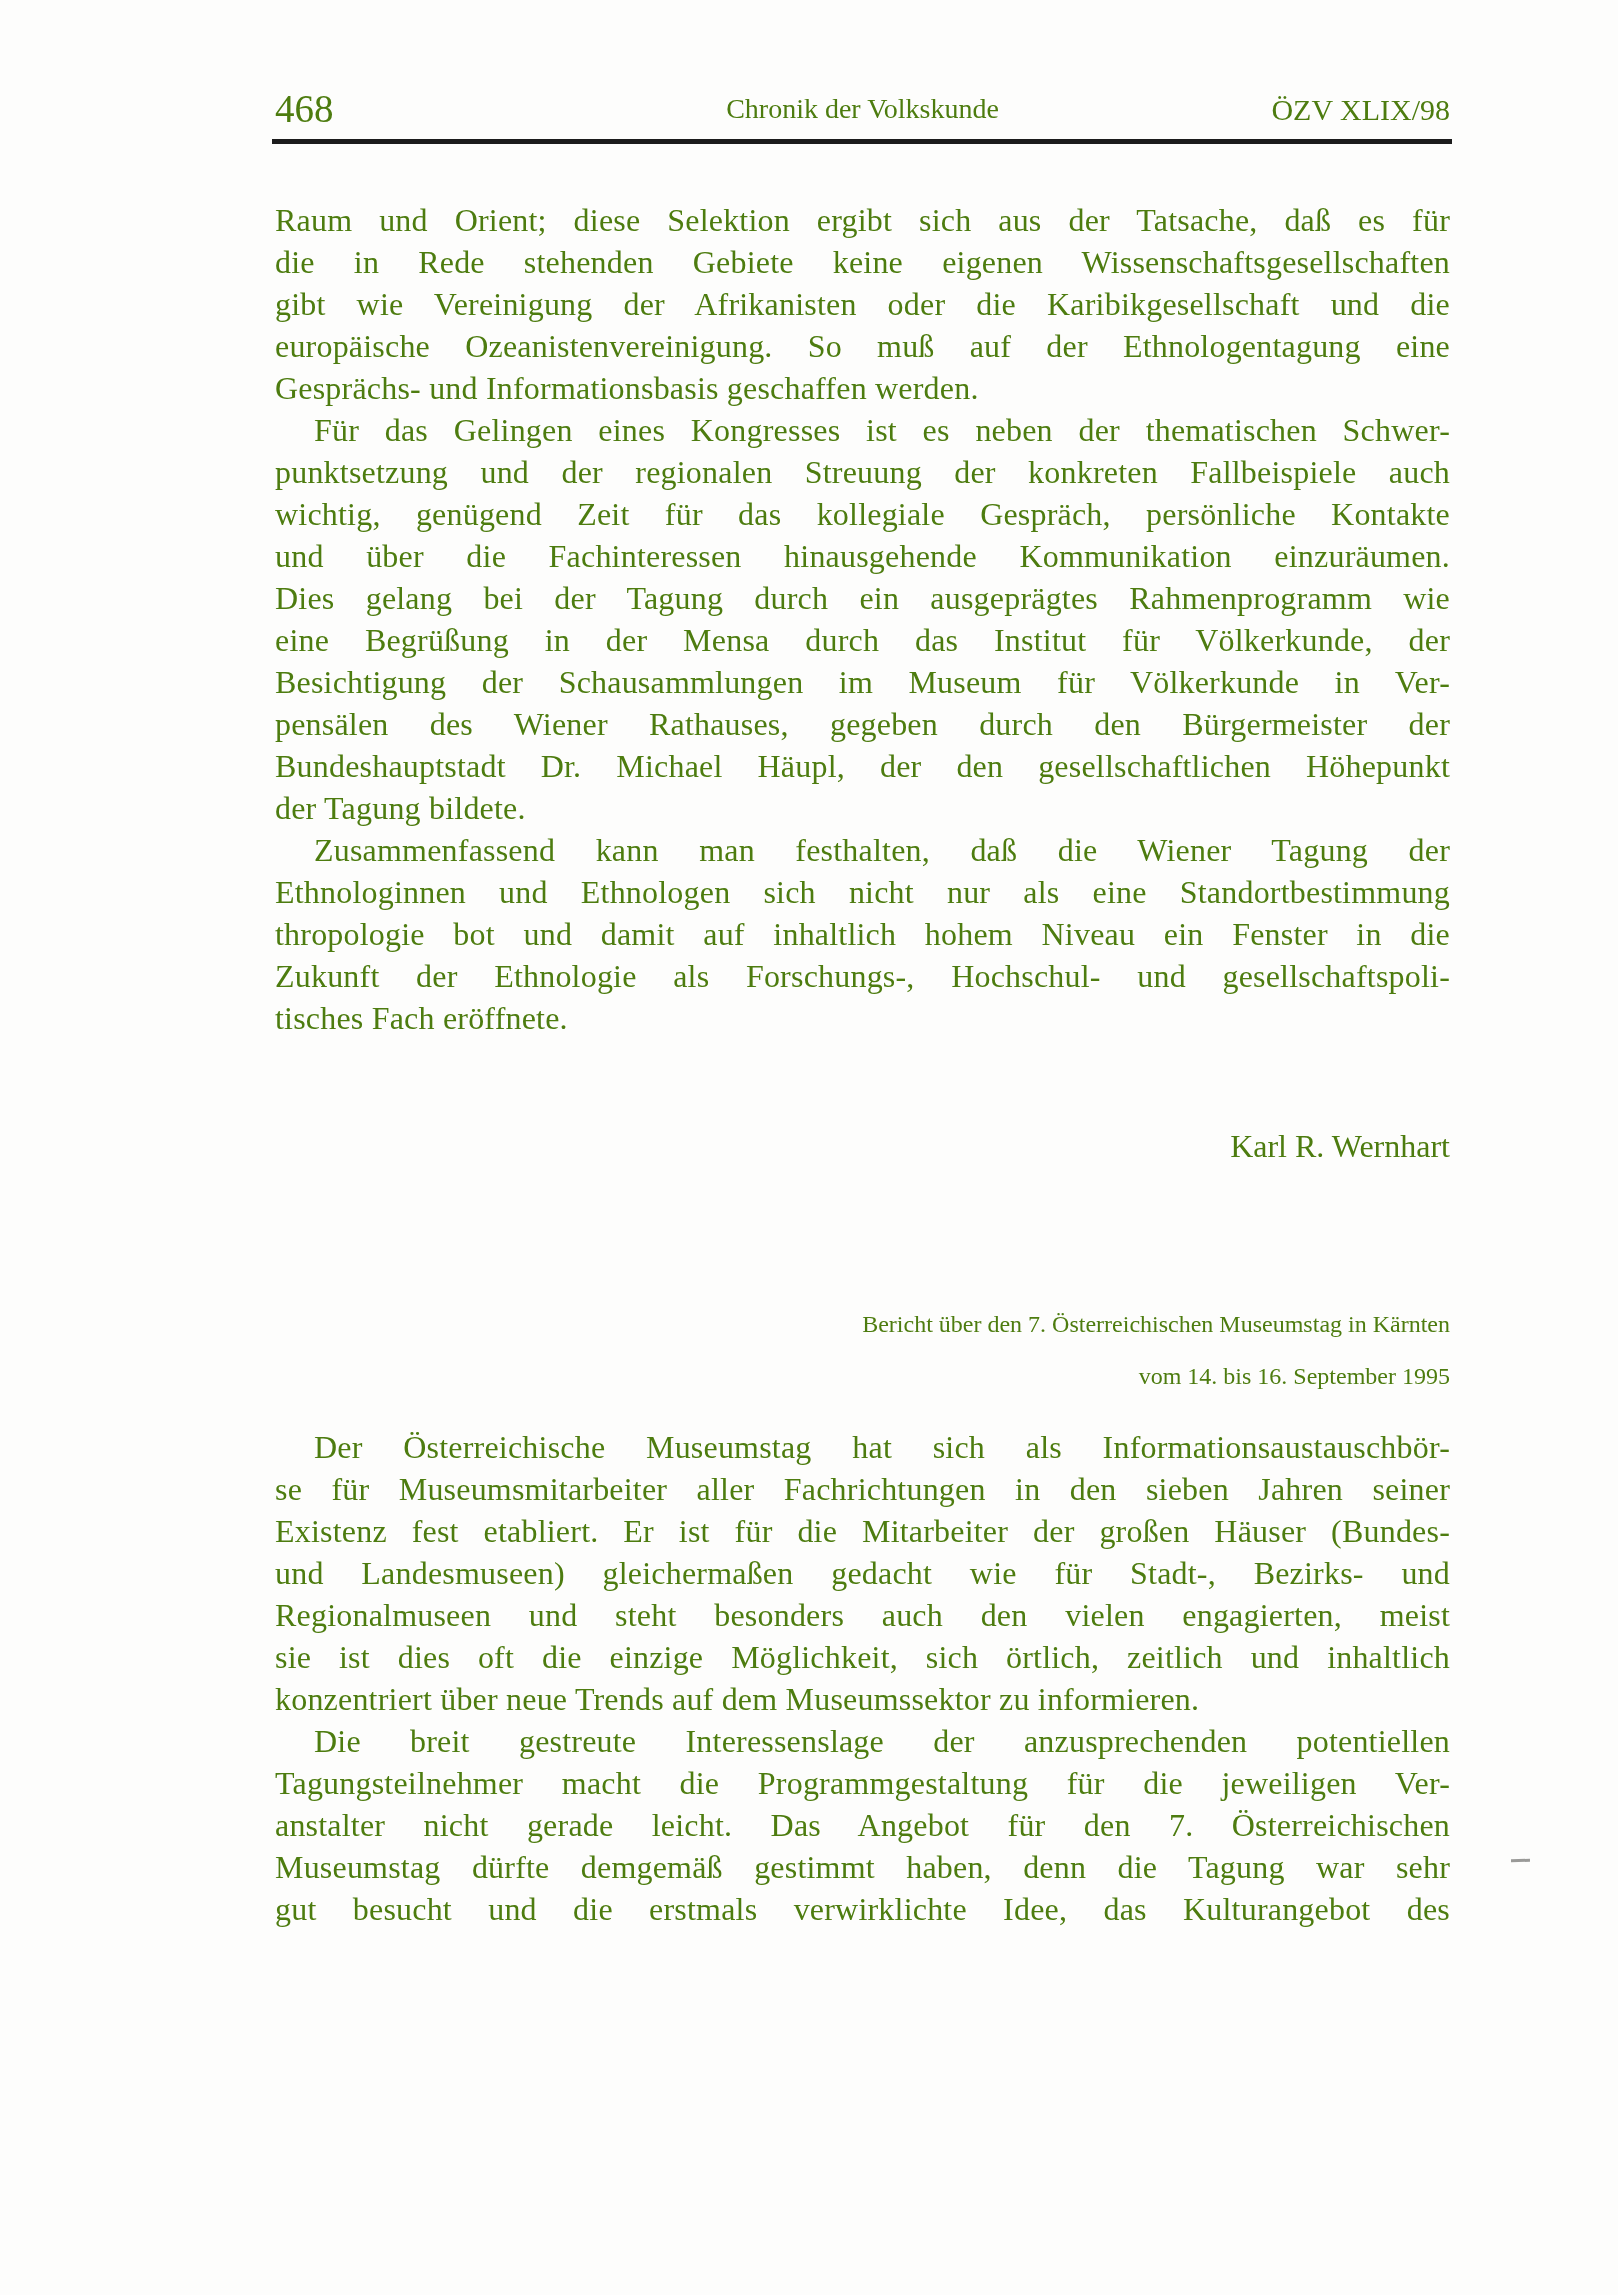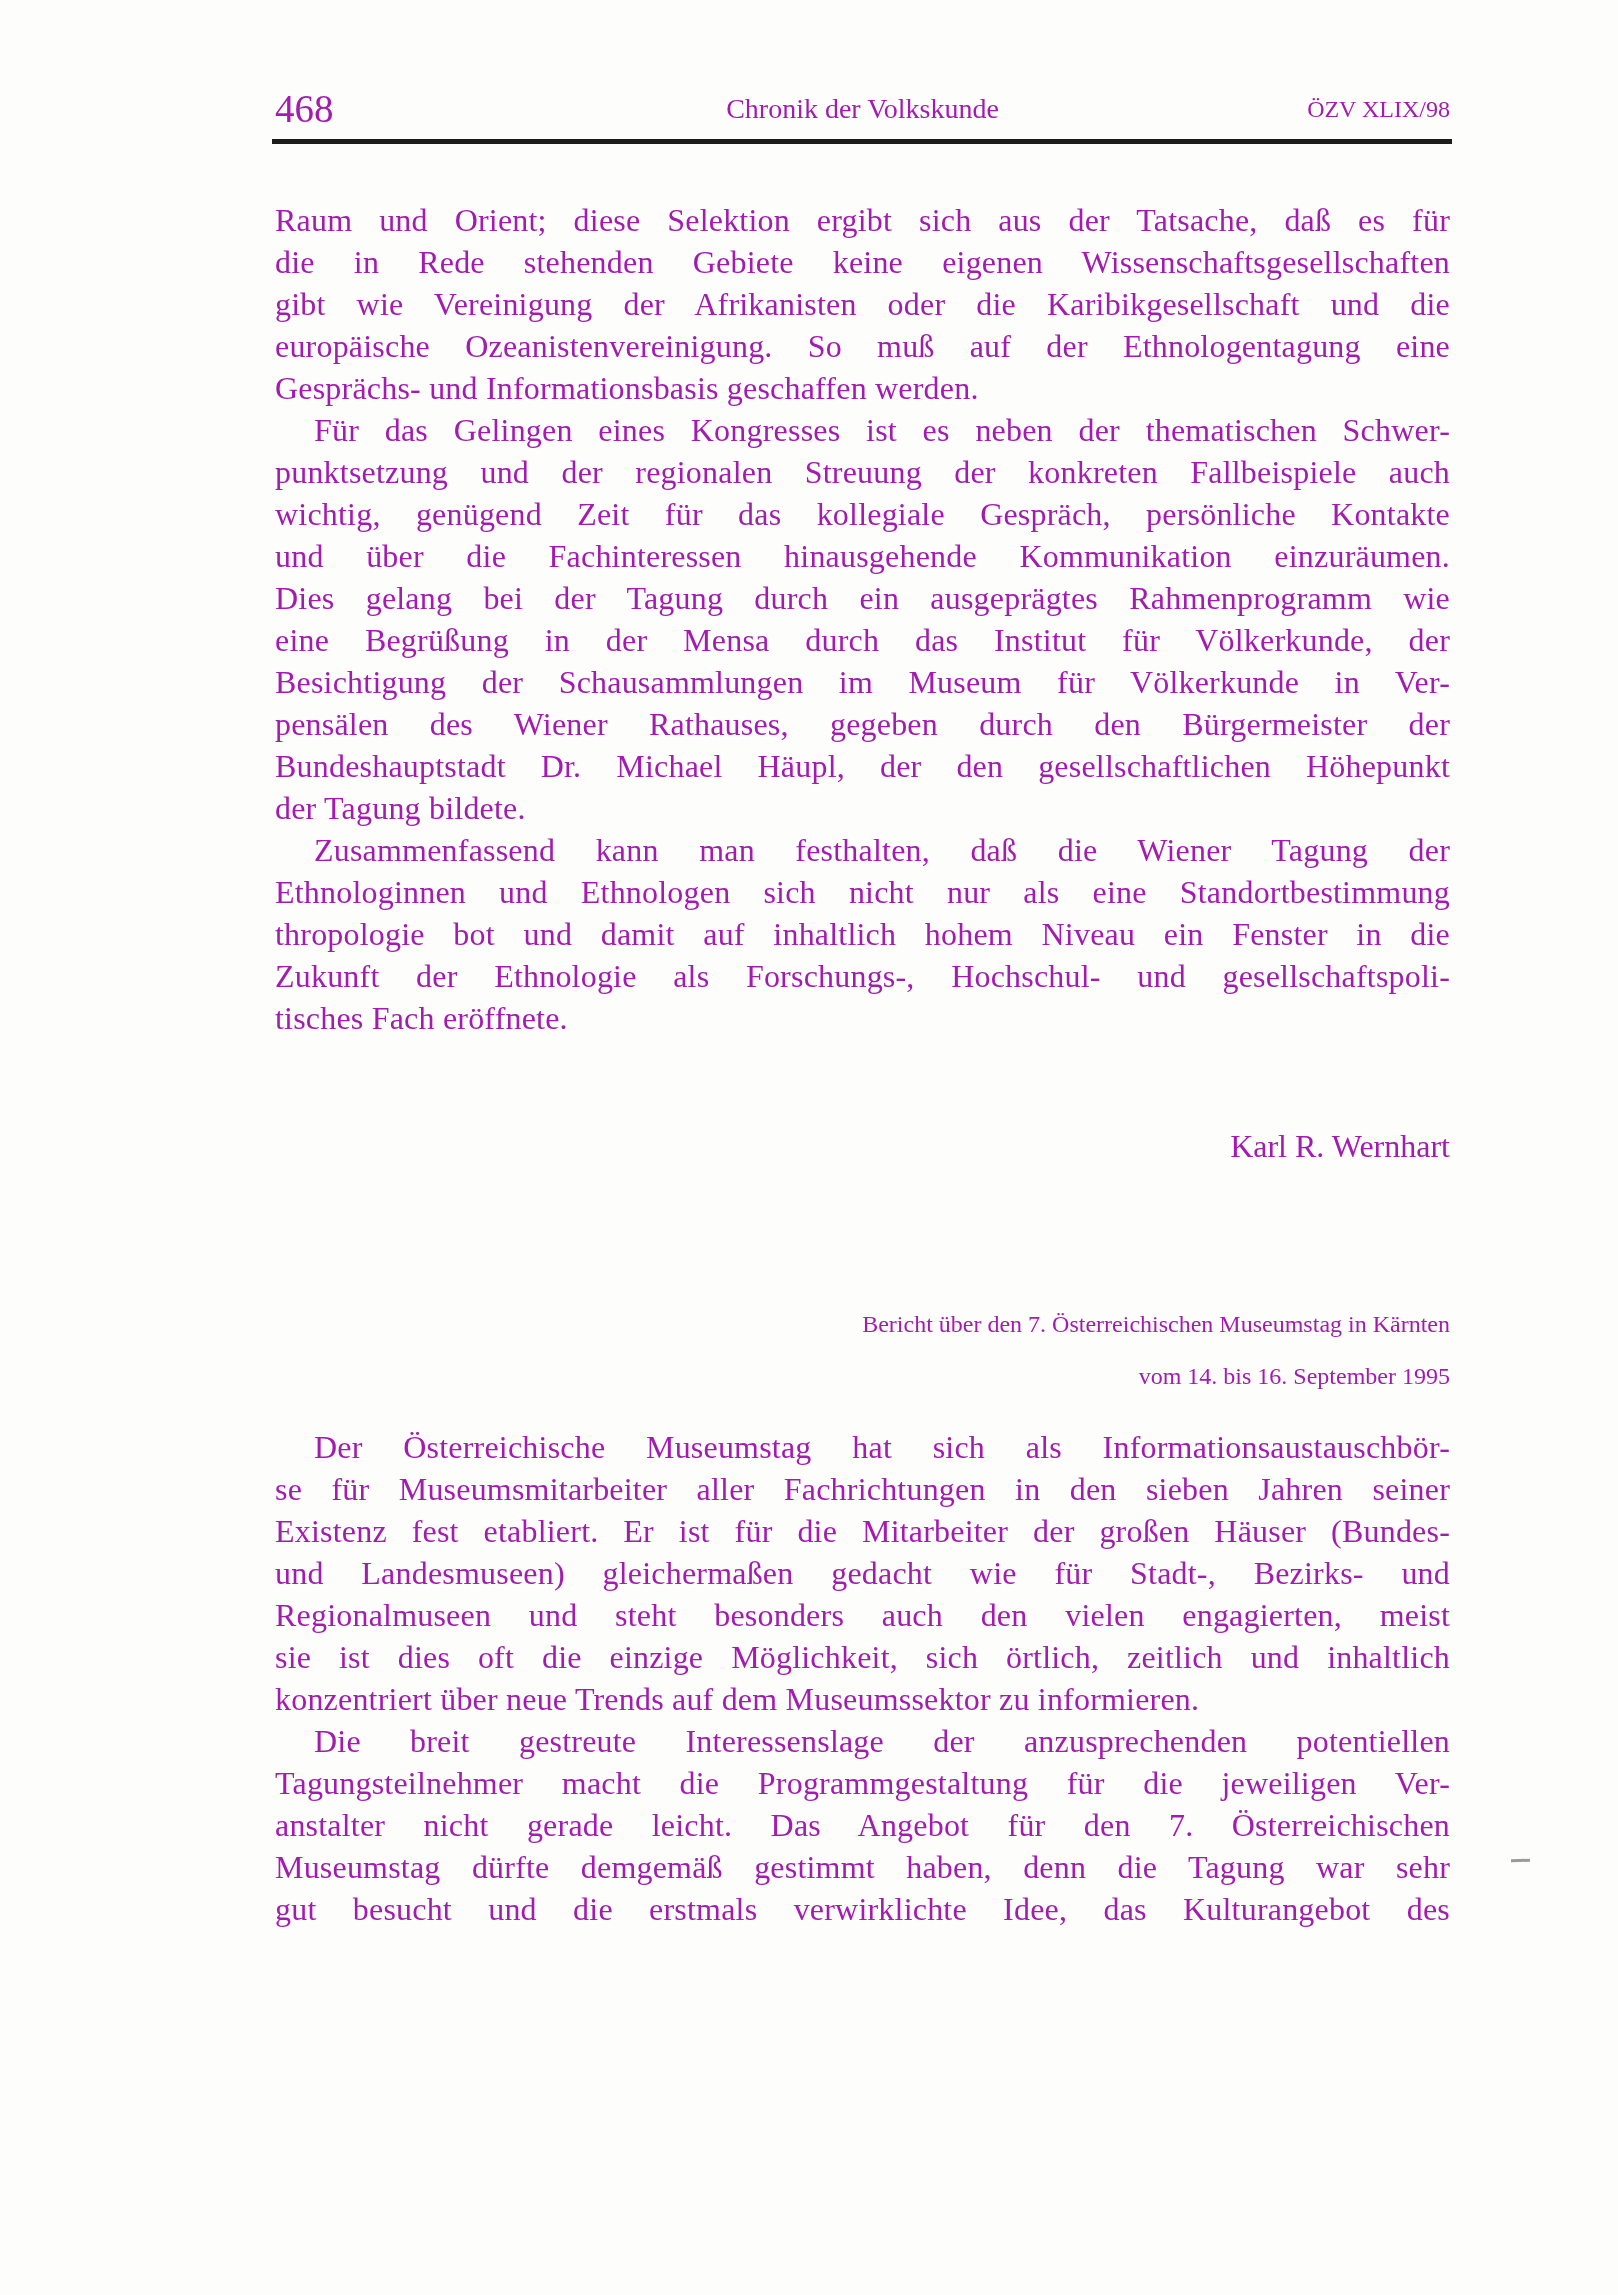--- a/index.html
+++ b/index.html
@@ -5,40 +5,40 @@
   html, body { margin: 0; padding: 0; }
   body {
     width: 1618px; height: 2295px;
     background: #f6f6f4;
     font-family: "Liberation Serif", serif;
   }
   .page {
     position: relative;
     width: 1618px; height: 2295px;
     background: #fdfdfc;
-    color: #a21caf;
+    color: #4d7c0f;
     overflow: hidden;
   }
   
   .pagehead {
     position: absolute;
     left: 275px; width: 1175px; top: 84px;
     height: 45px;
   }
   .pnum {
     position: absolute; left: 0; bottom: 0;
     font-size: 39px; line-height: 40px;
   }
   .ptitle {
     position: absolute; left: 50%; transform: translateX(-50%); bottom: 1.6px;
     font-size: 28px; line-height: 36px;
   }
   .pref {
     position: absolute; right: 0; bottom: 0;
-    font-size: 24px; line-height: 39px;
+    font-size: 30px; line-height: 39px;
   }
   .rule {
     position: absolute;
     left: 272px; width: 1180px; top: 139px; height: 4.9px;
     background: #1c1c1c;
   }
   
   .textcol {
     position: absolute;
     left: 275px; width: 1175px;

